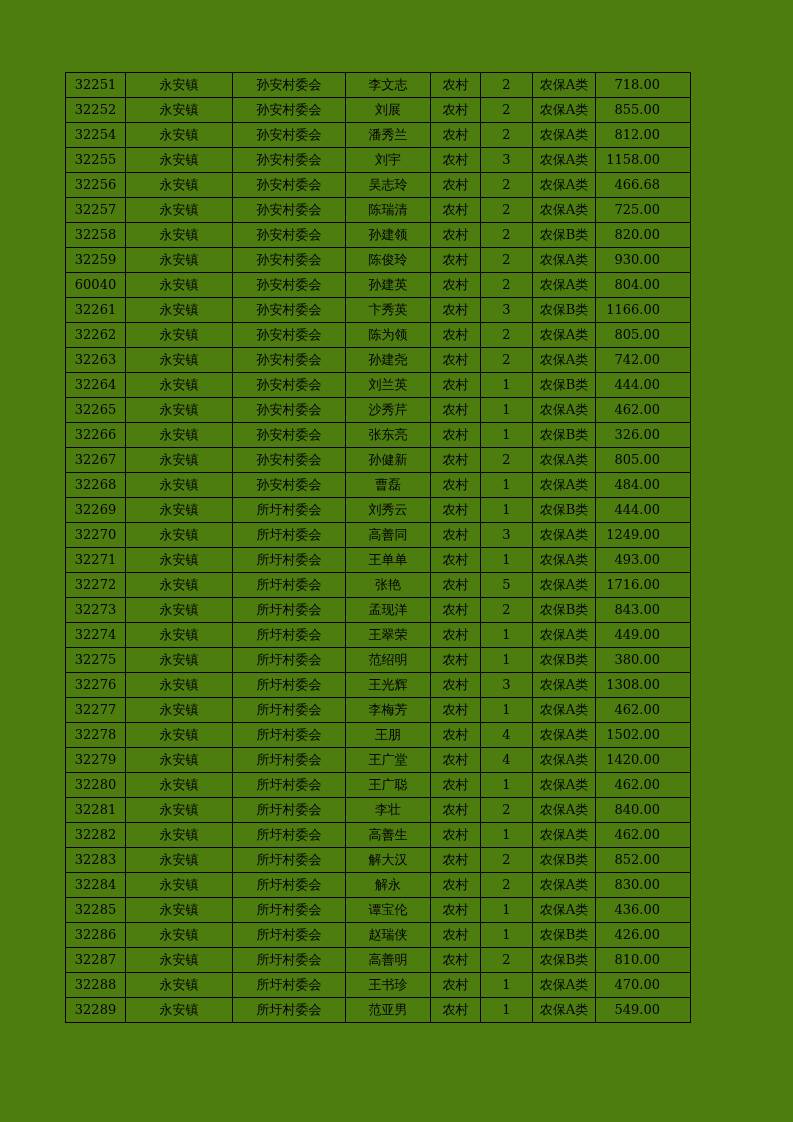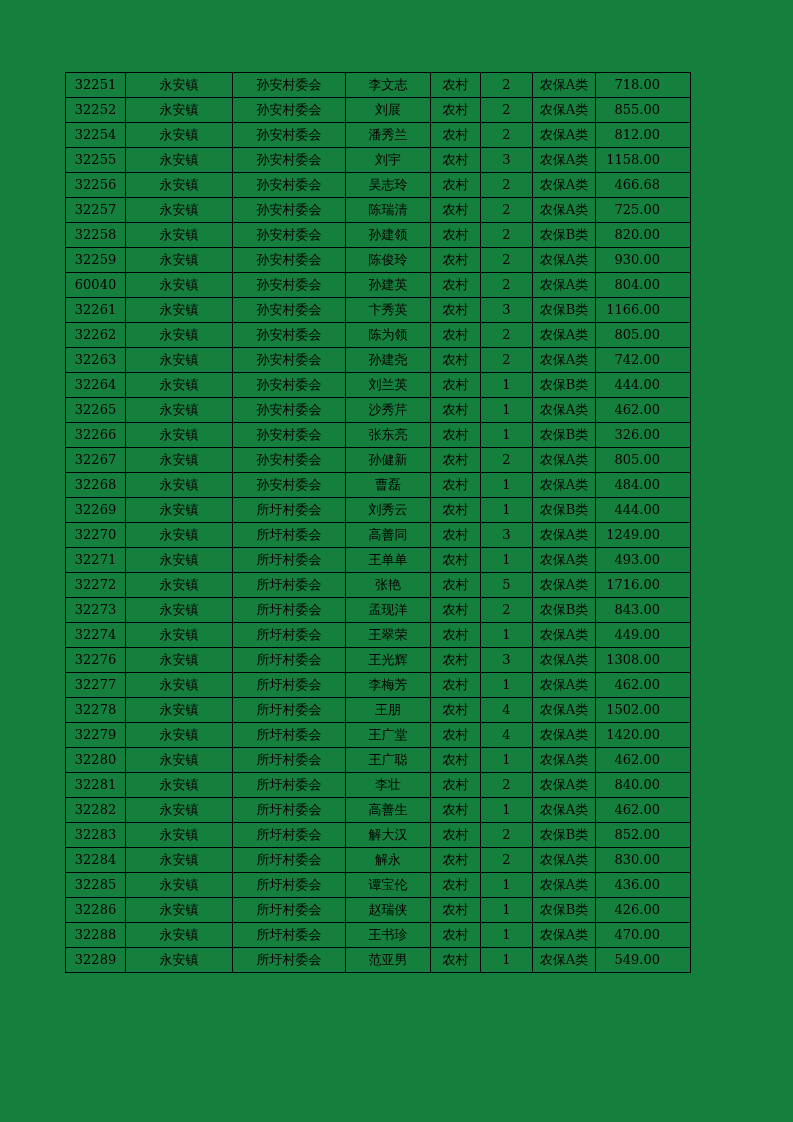--- a/index.html
+++ b/index.html
@@ -4,21 +4,21 @@
 <style>
   html, body {
     margin: 0;
     padding: 0;
     background: #ffffff;
   }
   .page {
     position: relative;
     width: 793px;
     height: 1122px;
-    background: #15803d;
+    background: #4d7c0f;
     overflow: hidden;
     font-family: "DejaVu Serif", "Liberation Serif", serif;
     color: #000000;
   }
   table.data-table {
     position: absolute;
     left: 65px;
     top: 72px;
     border-collapse: collapse;
     table-layout: fixed;
@@ -289,20 +289,30 @@
           <td>32274</td>
           <td>永安镇</td>
           <td>所圩村委会</td>
           <td>王翠荣</td>
           <td>农村</td>
           <td>1</td>
           <td>农保A类</td>
           <td class="amount">449.00</td>
         </tr>
         <tr>
+          <td>32275</td>
+          <td>永安镇</td>
+          <td>所圩村委会</td>
+          <td>范绍明</td>
+          <td>农村</td>
+          <td>1</td>
+          <td>农保B类</td>
+          <td class="amount">380.00</td>
+        </tr>
+        <tr>
           <td>32276</td>
           <td>永安镇</td>
           <td>所圩村委会</td>
           <td>王光辉</td>
           <td>农村</td>
           <td>3</td>
           <td>农保A类</td>
           <td class="amount">1308.00</td>
         </tr>
         <tr>
@@ -397,20 +407,30 @@
         </tr>
         <tr>
           <td>32286</td>
           <td>永安镇</td>
           <td>所圩村委会</td>
           <td>赵瑞侠</td>
           <td>农村</td>
           <td>1</td>
           <td>农保B类</td>
           <td class="amount">426.00</td>
+        </tr>
+        <tr>
+          <td>32287</td>
+          <td>永安镇</td>
+          <td>所圩村委会</td>
+          <td>高善明</td>
+          <td>农村</td>
+          <td>2</td>
+          <td>农保B类</td>
+          <td class="amount">810.00</td>
         </tr>
         <tr>
           <td>32288</td>
           <td>永安镇</td>
           <td>所圩村委会</td>
           <td>王书珍</td>
           <td>农村</td>
           <td>1</td>
           <td>农保A类</td>
           <td class="amount">470.00</td>

